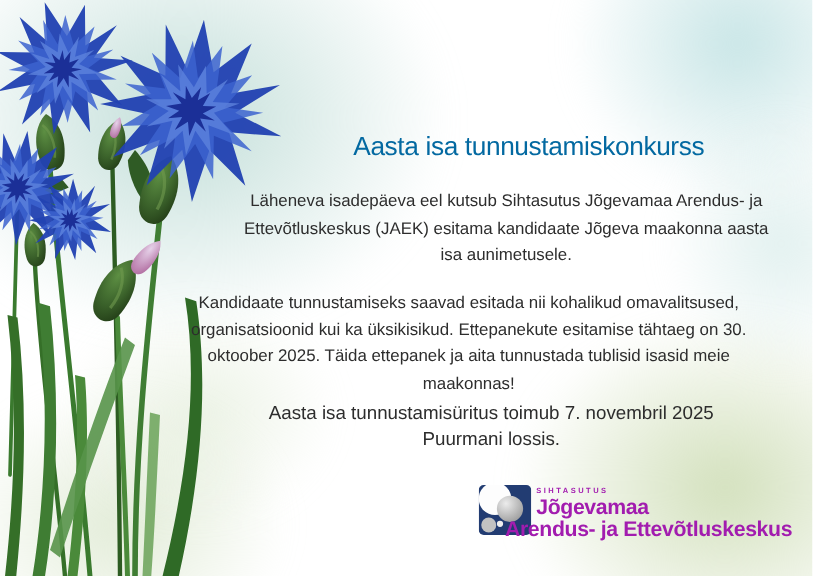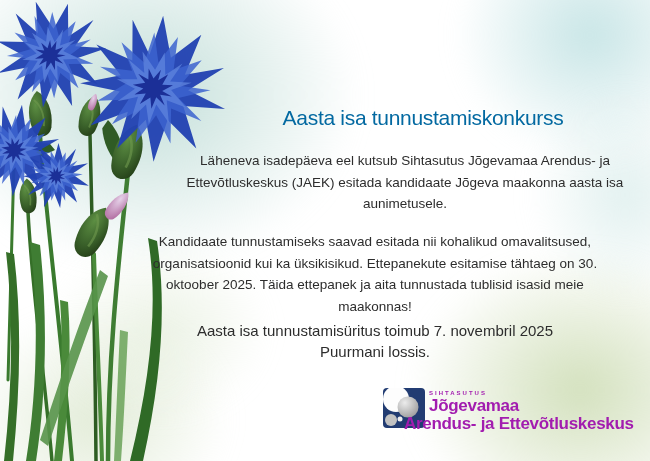--- a/index.html
+++ b/index.html
@@ -22,21 +22,21 @@
     background:radial-gradient(closest-side,rgba(216,230,203,.5),rgba(216,230,203,0));}
 
   .art{position:absolute;left:0;top:0;}
 
   .page-title{position:absolute;left:180px;top:92px;width:462px;margin:12px;
     text-align:center;font-size:21px;line-height:28px;font-weight:normal;
     letter-spacing:-0.3px;color:#0369a1;}
   .para{position:absolute;margin:0;text-align:center;color:#2d2d2d;}
   .para-1{left:185px;top:150px;width:440px;font-size:13.5px;line-height:21.5px;}
   .para-2{left:146px;top:231px;width:458px;font-size:13.5px;line-height:21.5px;}
-  .para-3{left:175px;top:320px;width:400px;font-size:15px;line-height:21px;}
+  .para-3{left:193px;top:320px;width:400px;font-size:15px;line-height:21px;}
 
   .logo{position:absolute;left:383px;top:388px;display:flex;align-items:flex-start;}
   .logo-icon{flex:0 0 auto;}
   .logo-text{margin-left:4px;padding-top:1px;color:#a21caf;}
   .logo-orgtype{font-size:6px;font-weight:bold;letter-spacing:2px;line-height:8px;}
   .logo-name1{font-size:17px;font-weight:bold;line-height:18px;letter-spacing:-0.3px;}
   .logo-name2{font-size:17px;font-weight:bold;line-height:18px;letter-spacing:-0.3px;margin-left:-25px;}
 </style>
 </head>
 <body>
@@ -106,21 +106,21 @@
     <use href="#pinkpetal" transform="translate(93,103) rotate(18) scale(0.6)"></use>
 
     <use href="#flower" transform="translate(50,55) scale(1.02) rotate(-15)"></use>
     <use href="#flower" transform="translate(153,88) scale(1.35) rotate(8)"></use>
     <use href="#flower" transform="translate(14,150) scale(0.85) rotate(10)"></use>
     <use href="#flower" transform="translate(56,176) scale(0.62) rotate(-30)"></use>
   </svg>
 
   <h1 class="page-title">Aasta isa tunnustamiskonkurss</h1>
 
-  <p class="para para-1">Läheneva isadepäeva eel kutsub Sihtasutus Jõgevamaa Arendus- ja Ettevõtluskeskus (JAEK) esitada kandidaate Jõgeva maakonna aasta isa aunimetusele.</p>
+  <p class="para para-1">Läheneva isadepäeva eel kutsub Sihtasutus Jõgevamaa Arendus- ja Ettevõtluskeskus (JAEK) esitama kandidaate Jõgeva maakonna aasta isa aunimetusele.</p>
   <p class="para para-2">Kandidaate tunnustamiseks saavad esitada nii kohalikud omavalitsused, organisatsioonid kui ka üksikisikud. Ettepanekute esitamise tähtaeg on 30. oktoober 2025. Täida ettepanek ja aita tunnustada tublisid isasid meie maakonnas!</p>
   <p class="para para-3">Aasta isa tunnustamisüritus toimub 7. novembril 2025 Puurmani lossis.</p>
 
   <div class="logo">
     <svg class="logo-icon" width="42" height="42" viewBox="0 0 42 42">
       <defs>
         <radialGradient id="grayGrad" cx="35%" cy="30%" r="80%">
           <stop offset="0" stop-color="#ececec"></stop>
           <stop offset="1" stop-color="#9a9a9a"></stop>
         </radialGradient>

